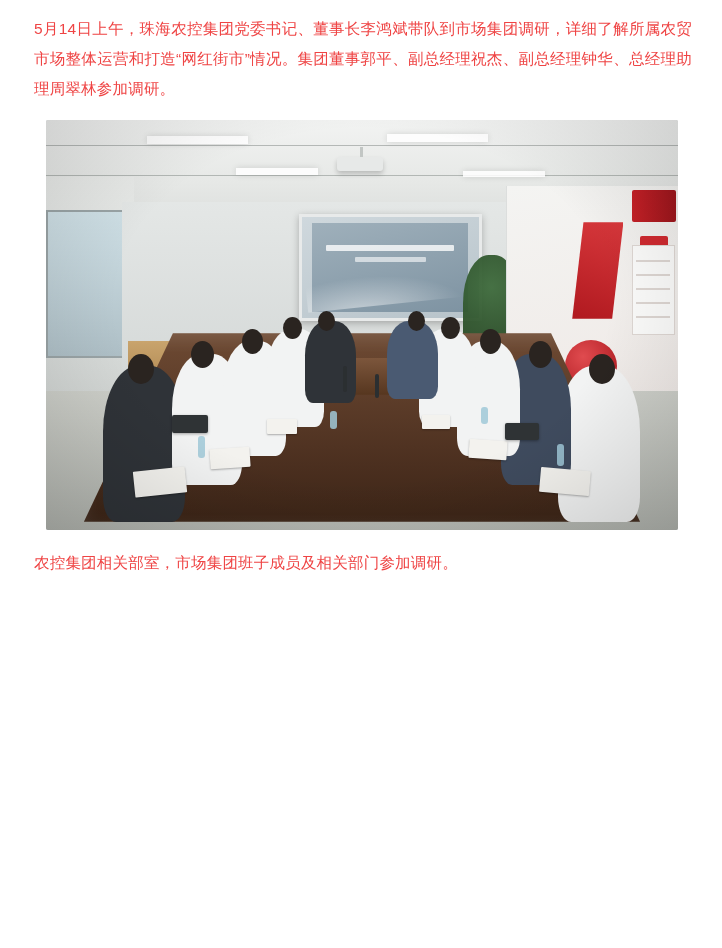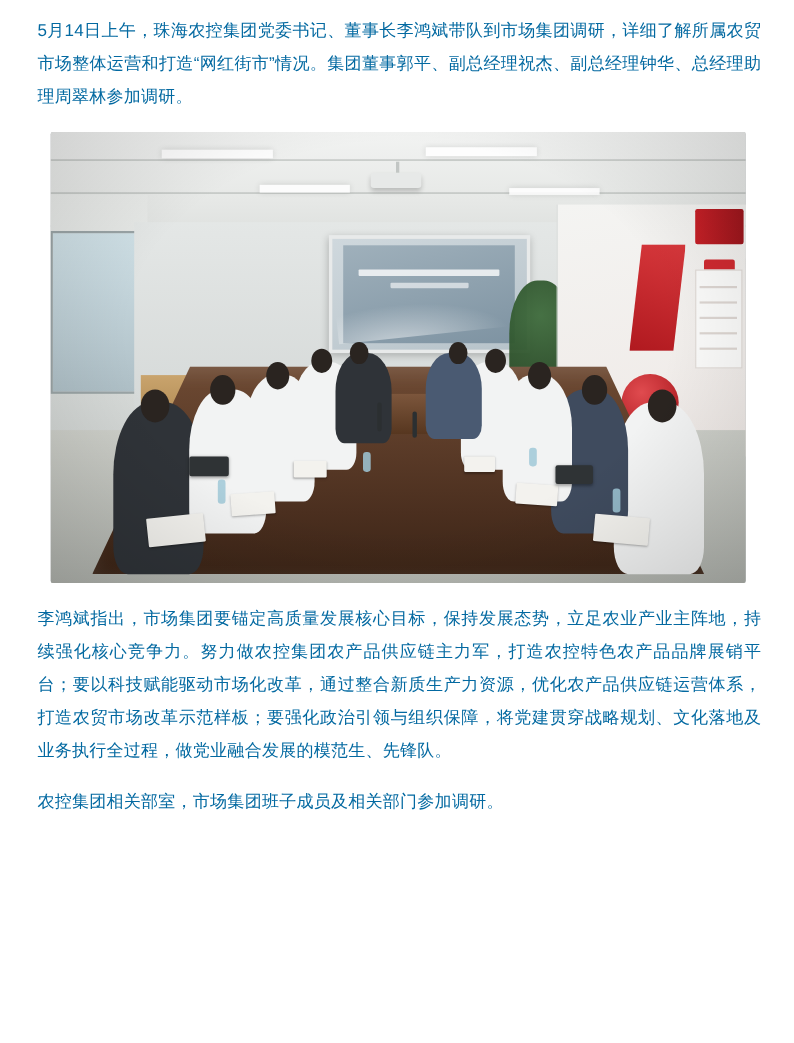--- a/index.html
+++ b/index.html
@@ -14,21 +14,21 @@
     color: #1a1a1a;
   }
   .page {
     width: 722px;
     box-sizing: border-box;
     padding: 14px 30px 18px 34px;
   }
   .para {
     font-size: 15.5px;
     line-height: 30px;
-    color: #0369a1;
+    color: #ef4444;
     margin: 0 0 17px 0;
     text-align: justify;
     letter-spacing: 0.2px;
   }
   .para.lead {
     margin-bottom: 16px;
   }
   .figure {
     margin: 0 0 18px 0;
     padding: 0 14px 0 12px;
@@ -289,16 +289,15 @@
       <div class="bottle" style="right:30%;top:70%;height:17px"></div>
       <div class="bottle" style="right:18%;top:79%;height:22px"></div>
 
       <div class="mic" style="left:47%;top:60%;height:26px"></div>
       <div class="mic" style="left:52%;top:62%;height:24px"></div>
 
       <div class="vignette"></div>
     </div>
   </div>
 
-  <p class="para">李鸿斌指出，市场集团要锚定高质量发展核心目标，保持发展态势，立足农业产业主阵地，持续强化核心竞争力。努力做农控集团农产品供应链主力军，打造农控特色农产品品牌展销平台；要以科技赋能驱动市场化改革，通过整合新质生产力资源，优化农产品供应链运营体系，打造农贸市场改革示范样板；要强化政治引领与组织保障，将党建贯穿战略规划、文化落地及业务执行全过程，做党业融合发展的模范生、先锋队。</p>
   <p class="para">农控集团相关部室，市场集团班子成员及相关部门参加调研。</p>
 
 </div>
 
 </body></html>

